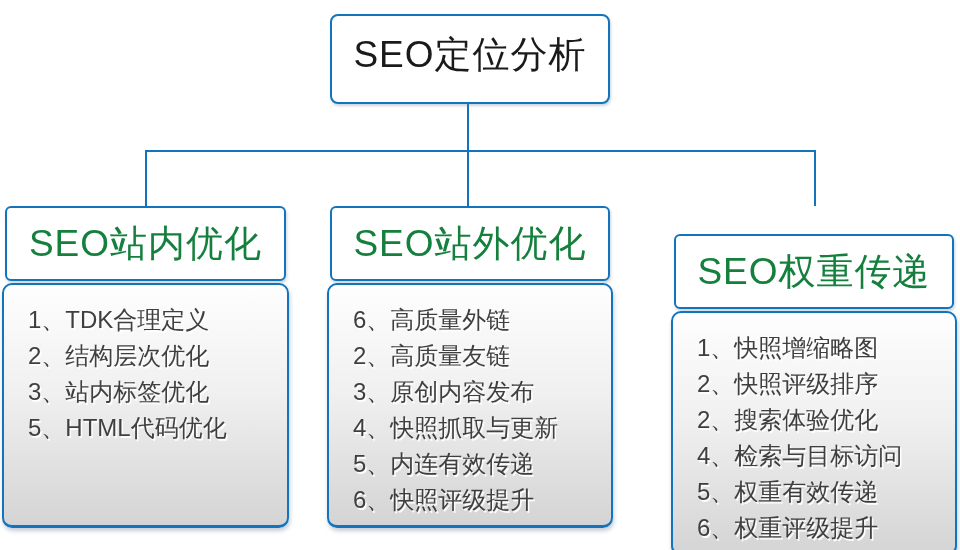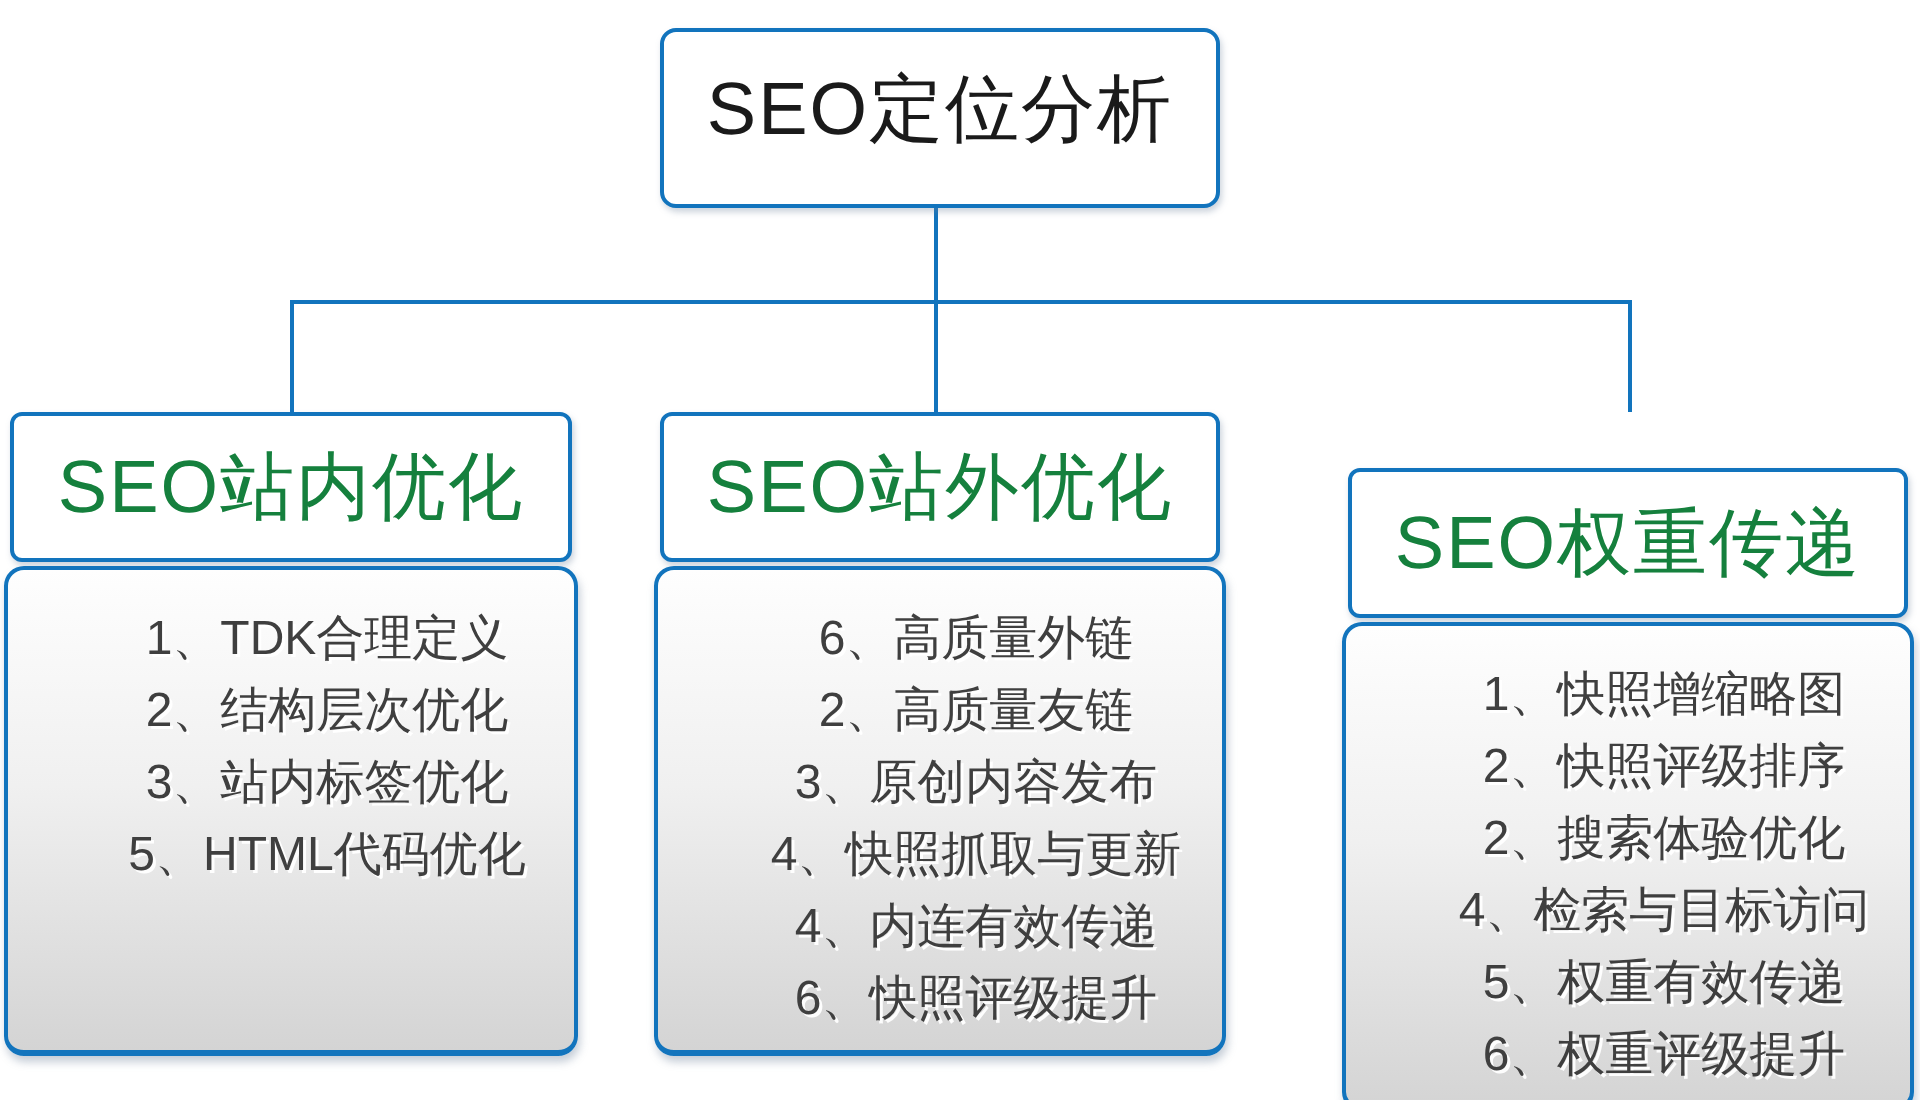--- a/index.html
+++ b/index.html
@@ -49,23 +49,22 @@
     box-shadow: 1px 2px 3px rgba(110,130,155,0.35);
   }
   .col-list {
     position: relative;
     margin: 2px -3px 0 -3px;
     height: 245px;
     background: linear-gradient(180deg, #fefefe 0%, #f0f0f0 45%, #d4d4d4 100%);
     border: 2px solid #1274bd;
     border-bottom-width: 3px;
     border-radius: 10px;
-    padding: 17px 0 0 36px;
+    padding: 17px 0 0 24px;
     box-shadow: 1px 3px 4px rgba(110,130,155,0.40);
-    text-align: center;
   }
   .list-item {
     font-size: 24px;
     line-height: 36px;
     color: #3f3f3f;
     text-shadow: 1.5px 1.5px 0 rgba(255,255,255,0.95);
     white-space: nowrap;
   }
 </style>
 </head>
@@ -96,21 +95,21 @@
 
   <div class="column col-1">
     <div class="col-header">
       <span>SEO站外优化</span>
     </div>
     <div class="col-list">
       <div class="list-item">6、高质量外链</div>
       <div class="list-item">2、高质量友链</div>
       <div class="list-item">3、原创内容发布</div>
       <div class="list-item">4、快照抓取与更新</div>
-      <div class="list-item">4、内连有效传递</div>
+      <div class="list-item">5、内连有效传递</div>
       <div class="list-item">6、快照评级提升</div>
     </div>
   </div>
 
   <div class="column col-2">
     <div class="col-header">
       <span>SEO权重传递</span>
     </div>
     <div class="col-list">
       <div class="list-item">1、快照增缩略图</div>

